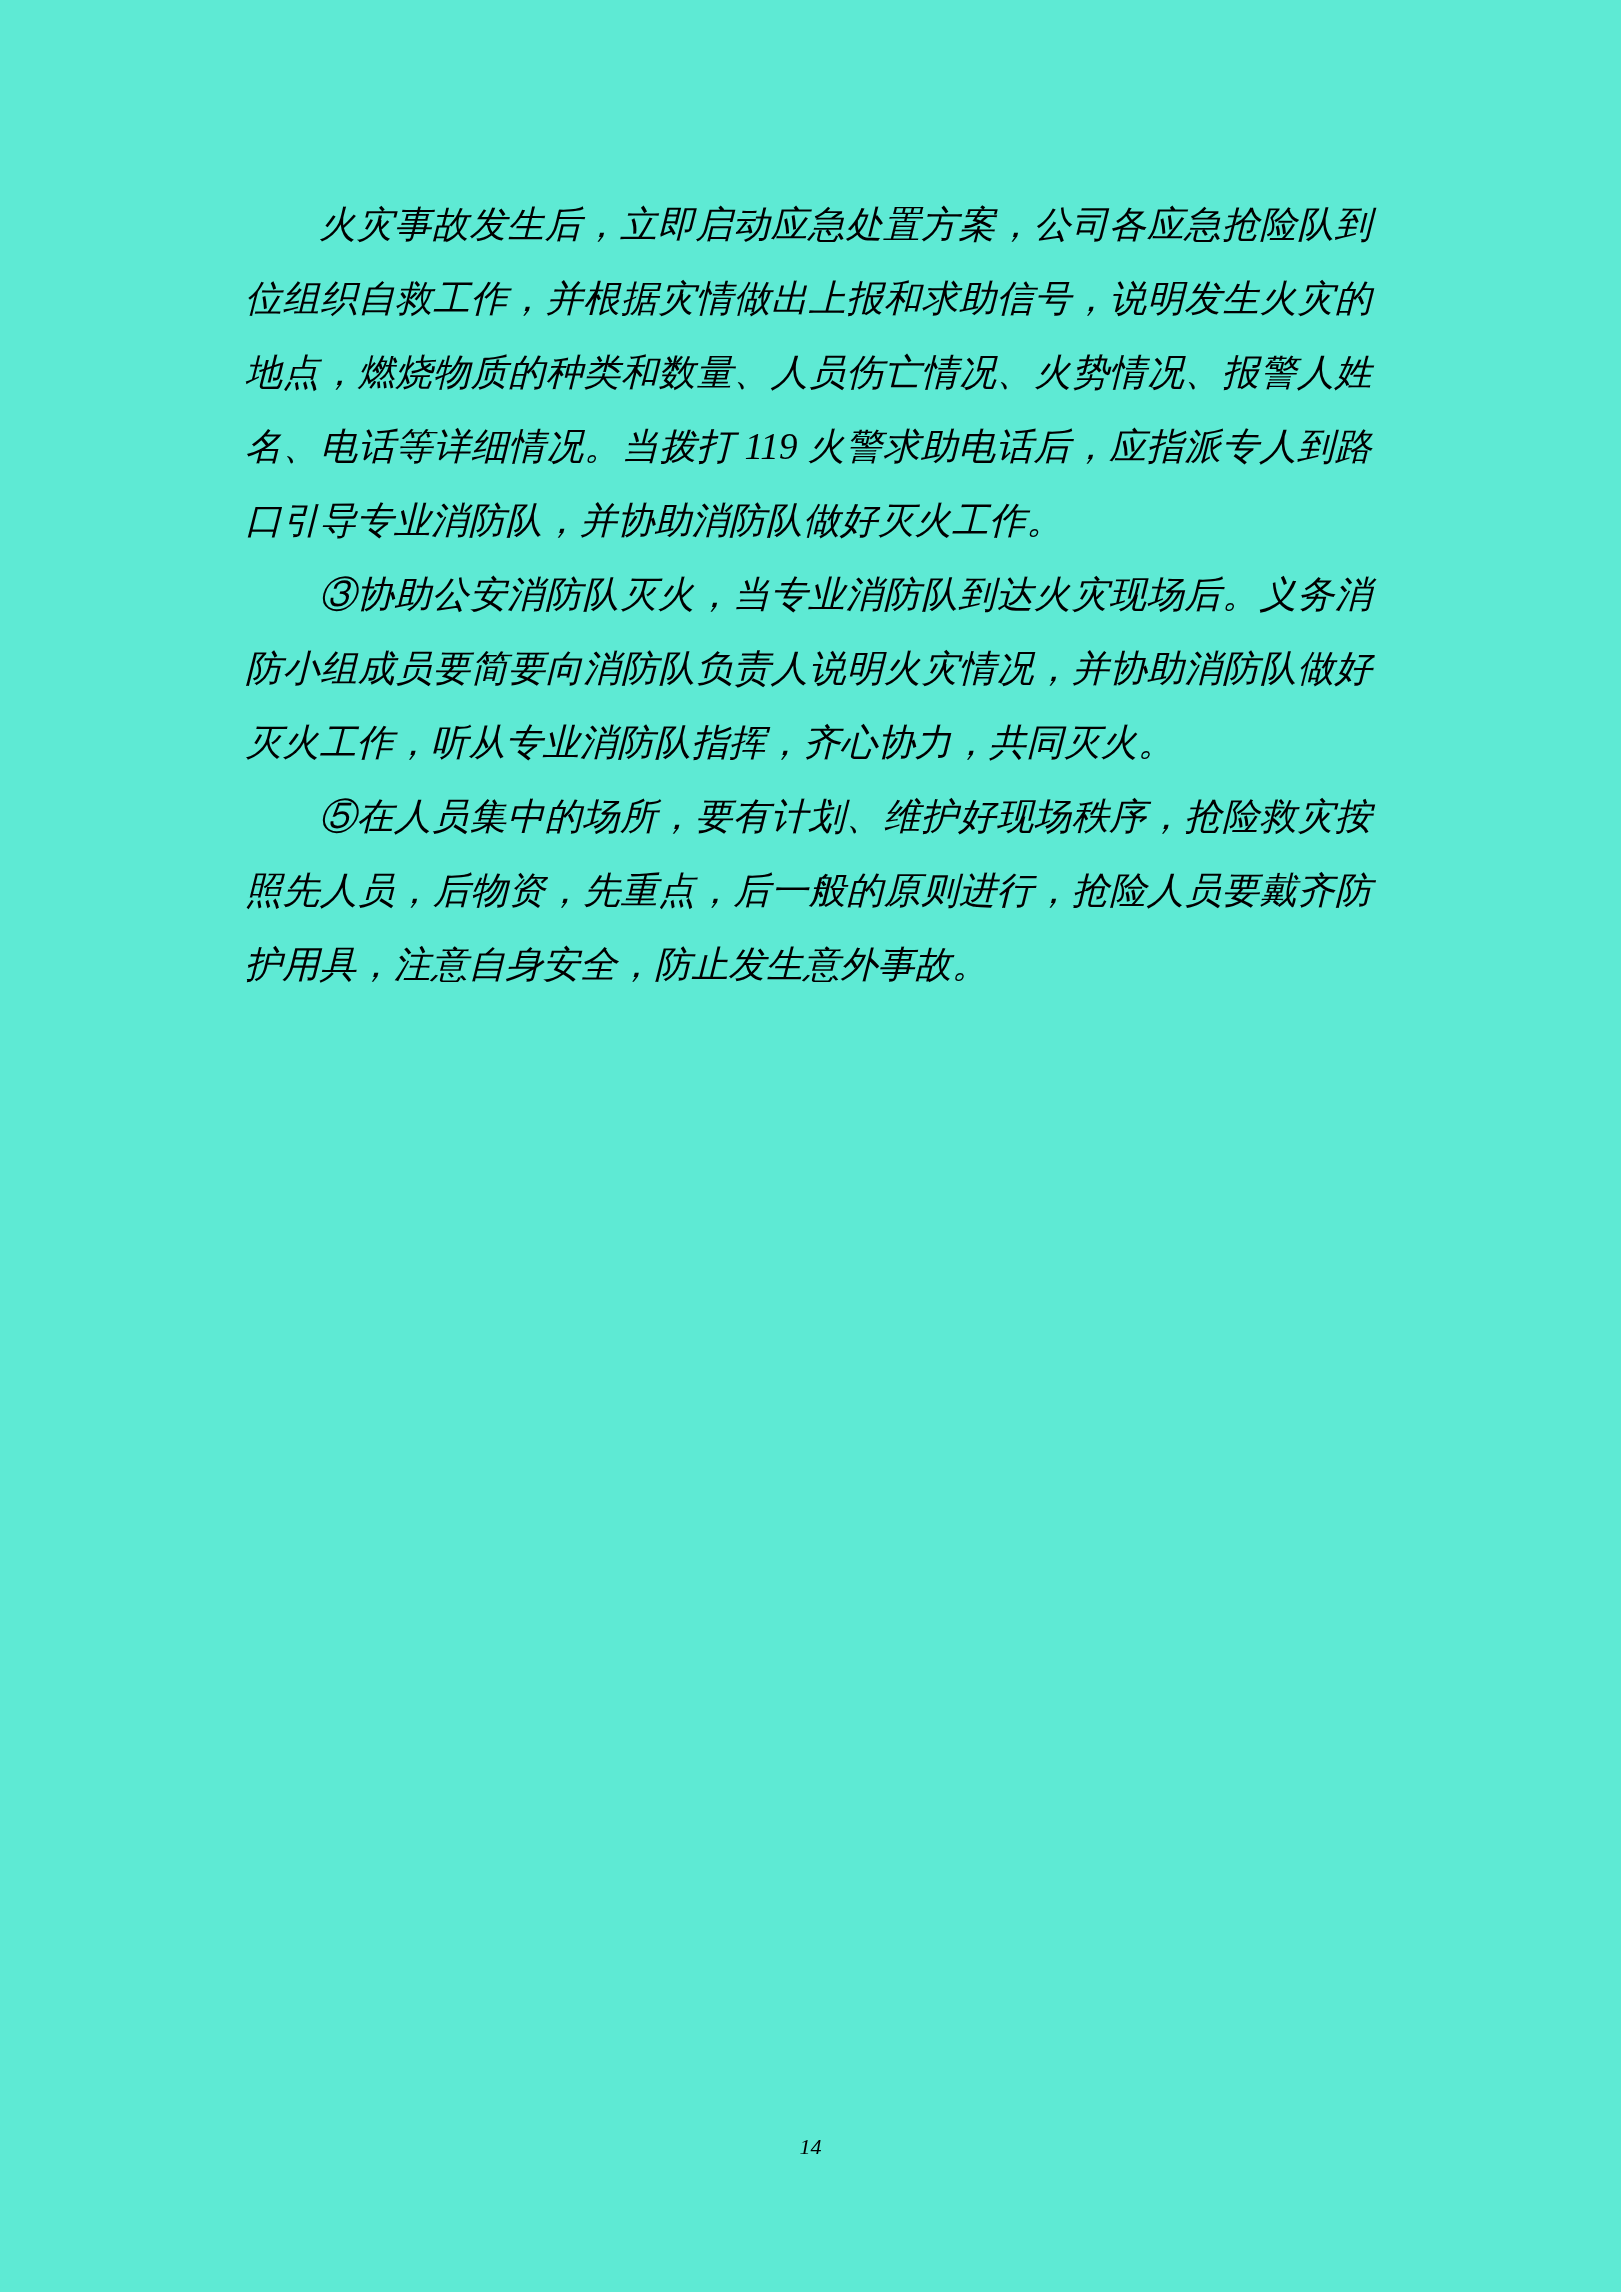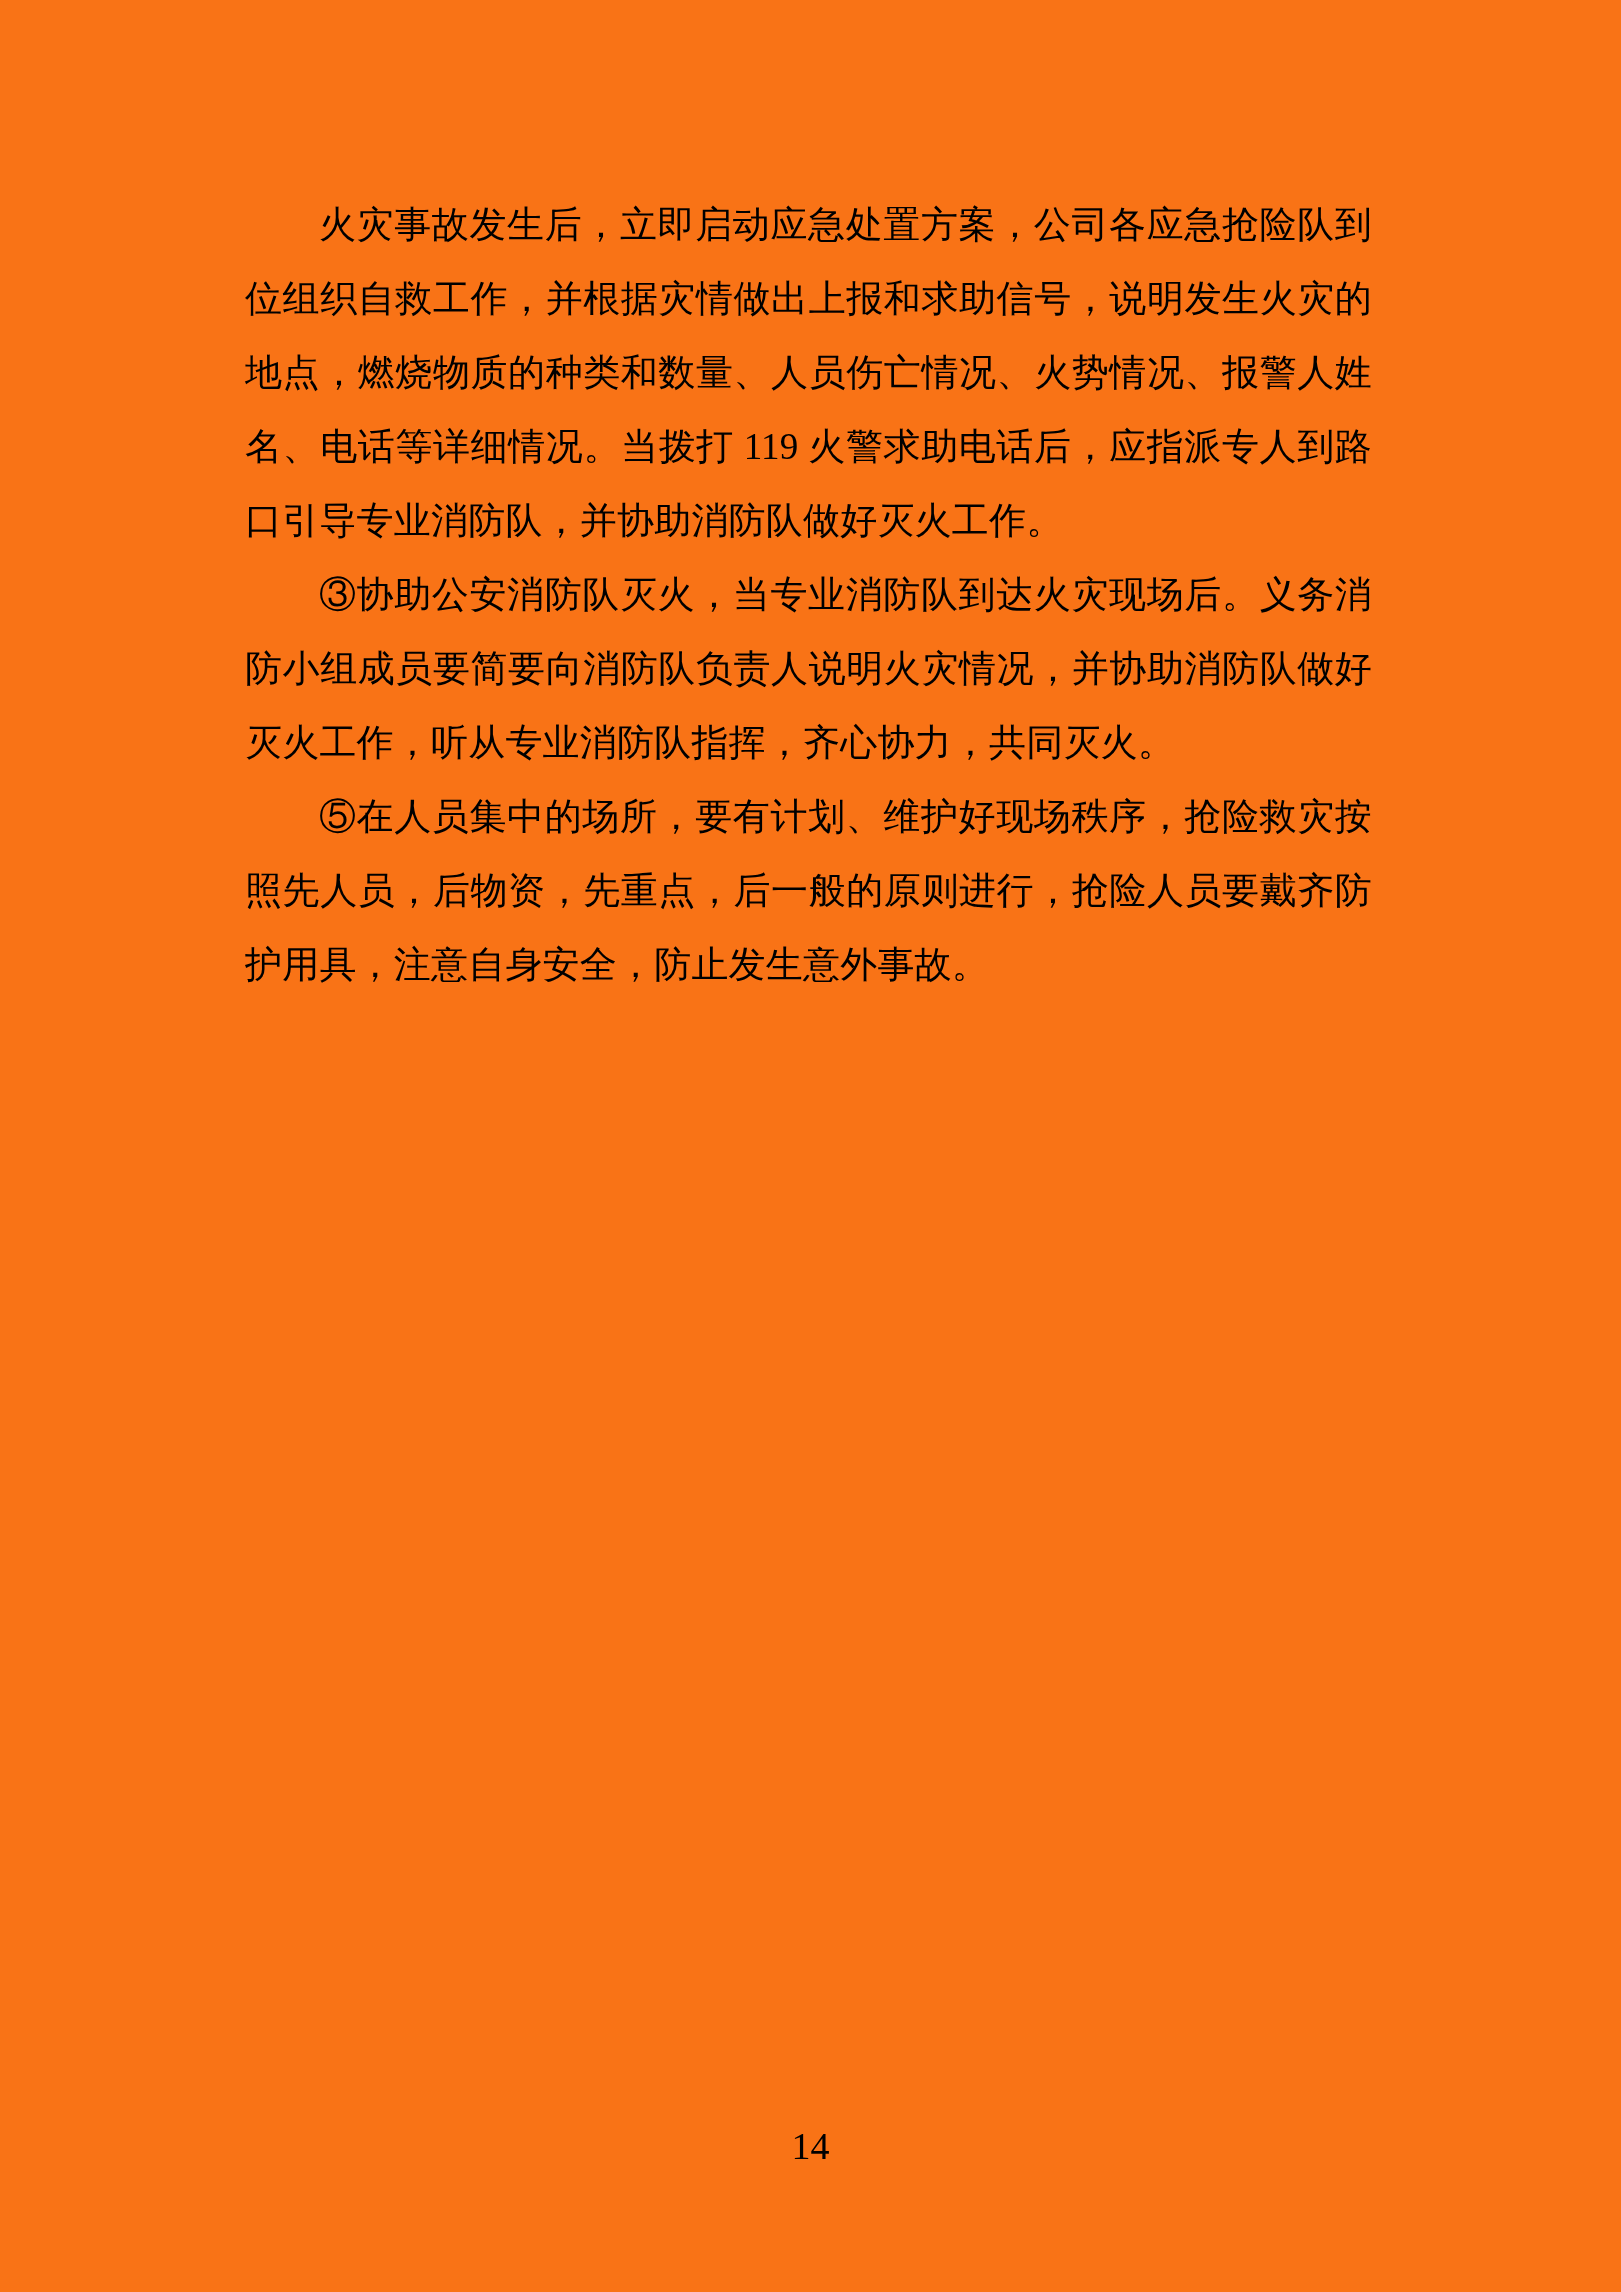--- a/index.html
+++ b/index.html
@@ -9,21 +9,22 @@
   body {
     width: 1621px;
     height: 2293px;
     position: relative;
     background: #ffffff;
     overflow: hidden;
   }
   .page {
     position: absolute;
     inset: 0;
-    background: #f97316;
+    background: #5eead4;
+    font-style: italic;
   }
   .text-block {
     position: absolute;
     left: 245px;
     top: 188px;
     width: 1127px;
     font-family: "Liberation Serif", "DejaVu Serif", serif;
     font-size: 37px;
     line-height: 74px;
     color: #000000;
@@ -37,21 +38,21 @@
     text-indent: 2em;
     word-break: break-all;
   }
   .page-number {
     position: absolute;
     top: 2127px;
     left: 0;
     width: 100%;
     text-align: center;
     font-family: "Liberation Serif", "DejaVu Serif", serif;
-    font-size: 38px;
+    font-size: 22px;
     line-height: 39px;
     color: #000000;
   }
 </style>
 </head>
 <body>
 
 <main class="page">
   <section class="text-block">
     <p>火灾事故发生后，立即启动应急处置方案，公司各应急抢险队到位组织自救工作，并根据灾情做出上报和求助信号，说明发生火灾的地点，燃烧物质的种类和数量、人员伤亡情况、火势情况、报警人姓名、电话等详细情况。当拨打 119 火警求助电话后，应指派专人到路口引导专业消防队，并协助消防队做好灭火工作。</p>

